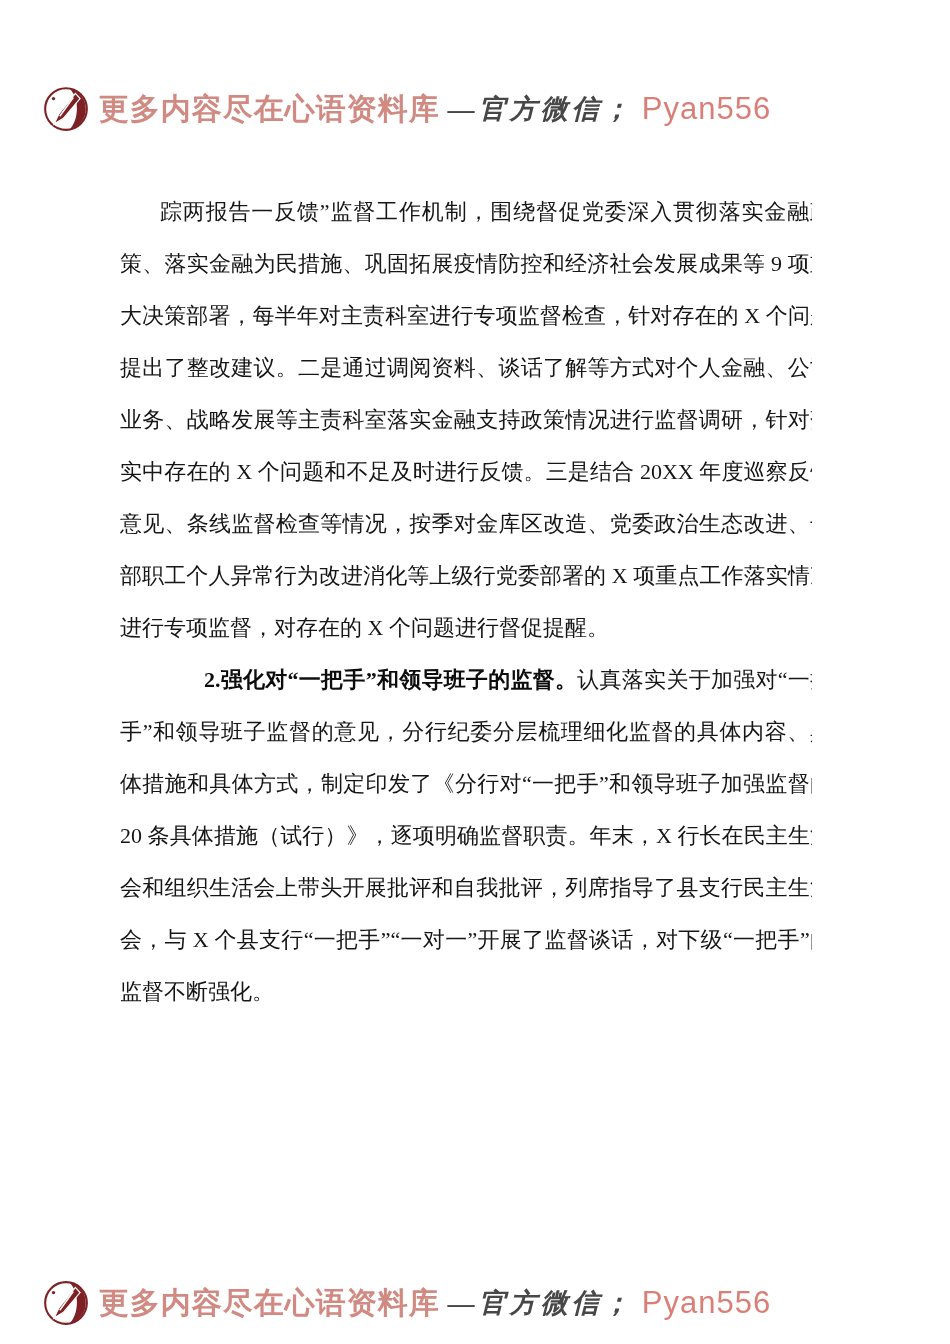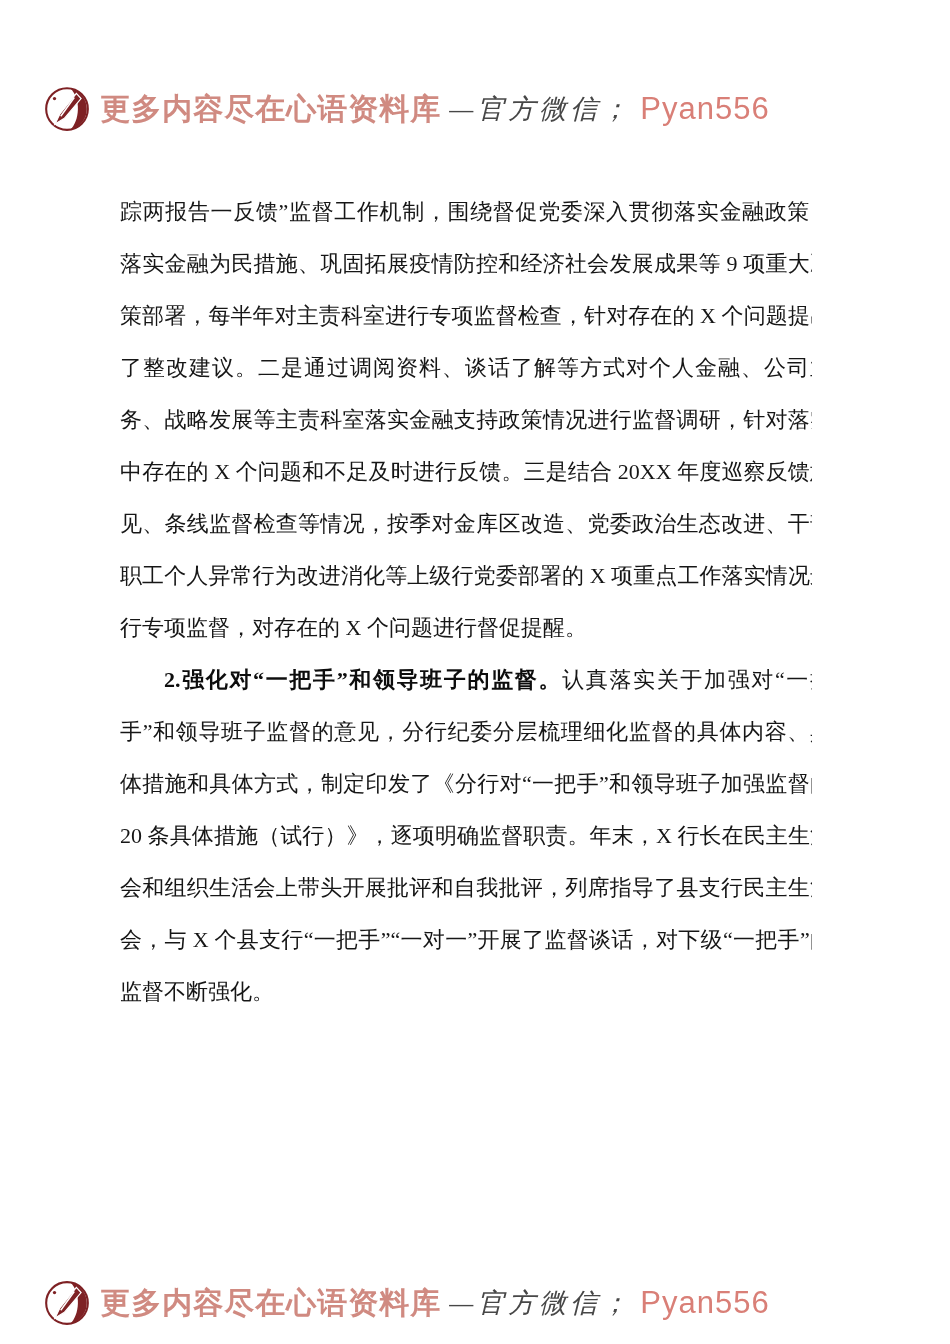--- a/index.html
+++ b/index.html
@@ -38,21 +38,21 @@
   .wm-brand {
     color: #d08a81;
     font-size: 30px;
     font-weight: bold;
     letter-spacing: 1px;
   }
   .wm-label {
     color: #474747;
     font-size: 27px;
     font-style: italic;
-    font-weight: normal;
+    font-weight: bold;
     letter-spacing: 4px;
   }
   .wm-id {
     color: #d97f77;
     font-size: 31px;
     font-family: "Liberation Sans", "DejaVu Sans", sans-serif;
     letter-spacing: 1px;
     text-align: center;
   }
 
@@ -70,20 +70,21 @@
   }
   .doc-body p {
     margin: 0;
   }
   .doc-body p.indent {
     text-indent: 2em;
   }
   .para-lead {
     font-weight: bold;
     color: #0d0d0d;
+    margin-left: 40px;
   }
 </style>
 </head>
 <body>
 
 <div class="page">
 
   <div class="watermark header">
     <span class="wm-logo">
       <svg viewBox="0 0 48 48" width="50" height="50" aria-hidden="true">

